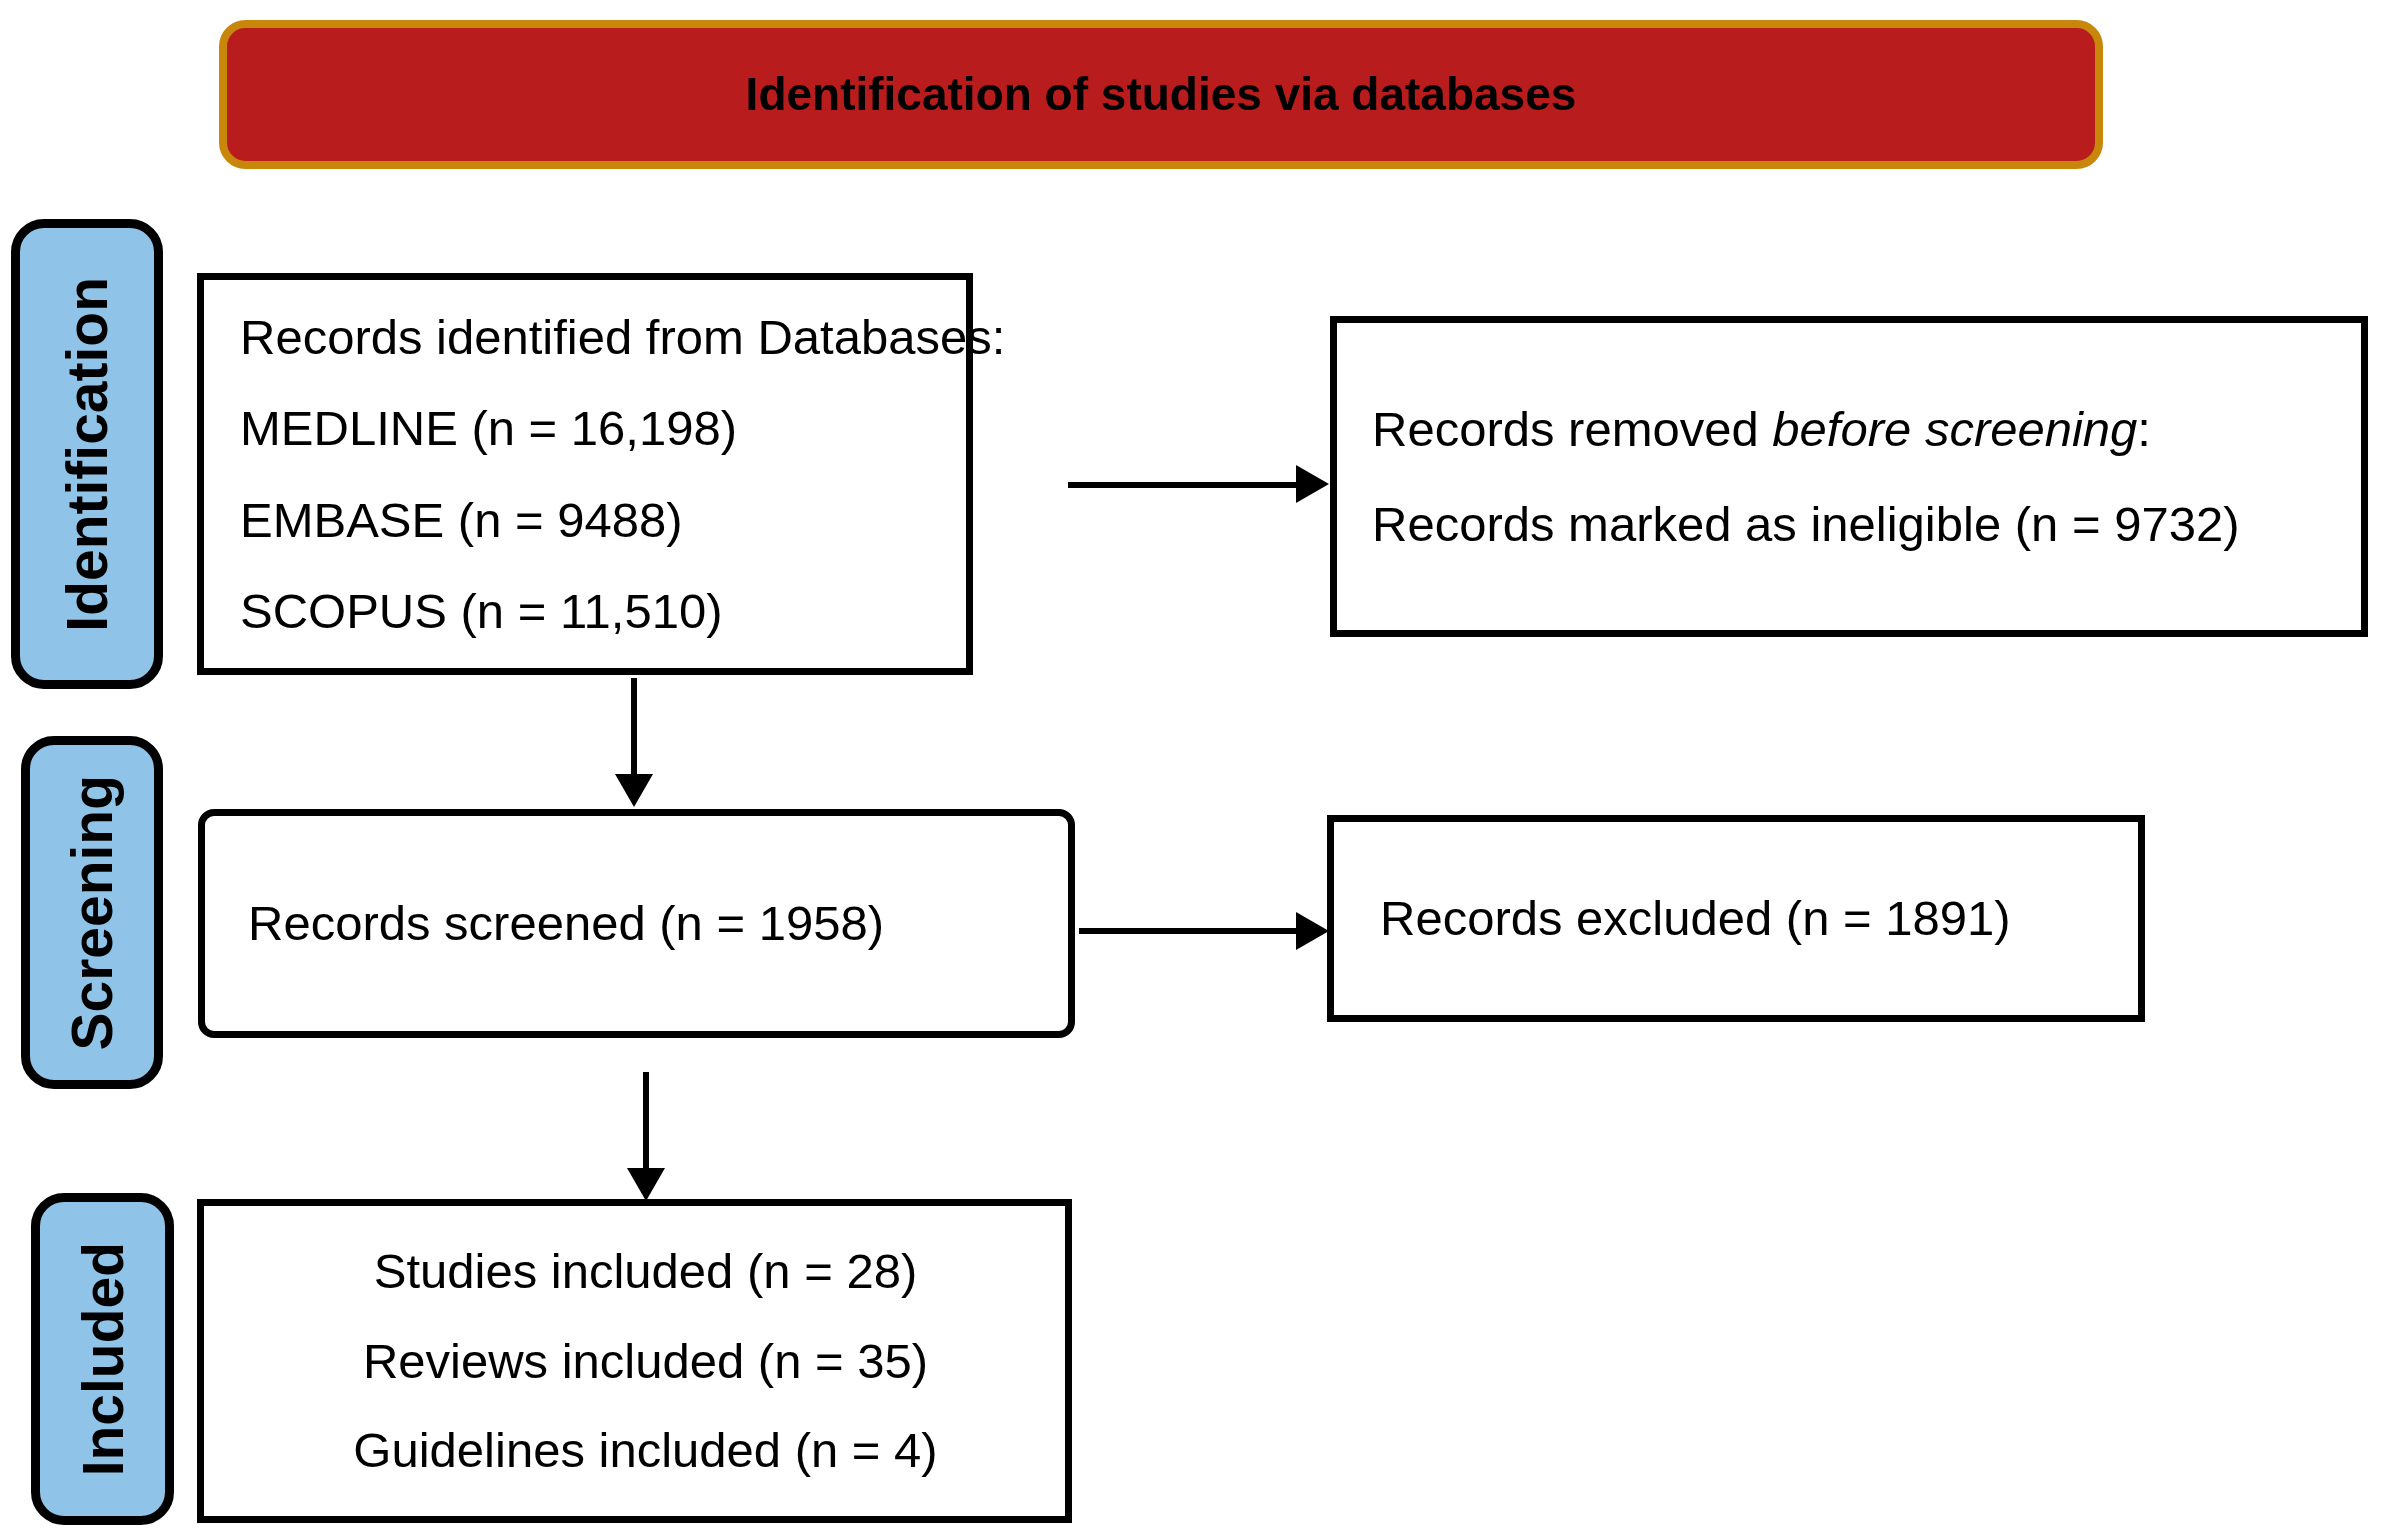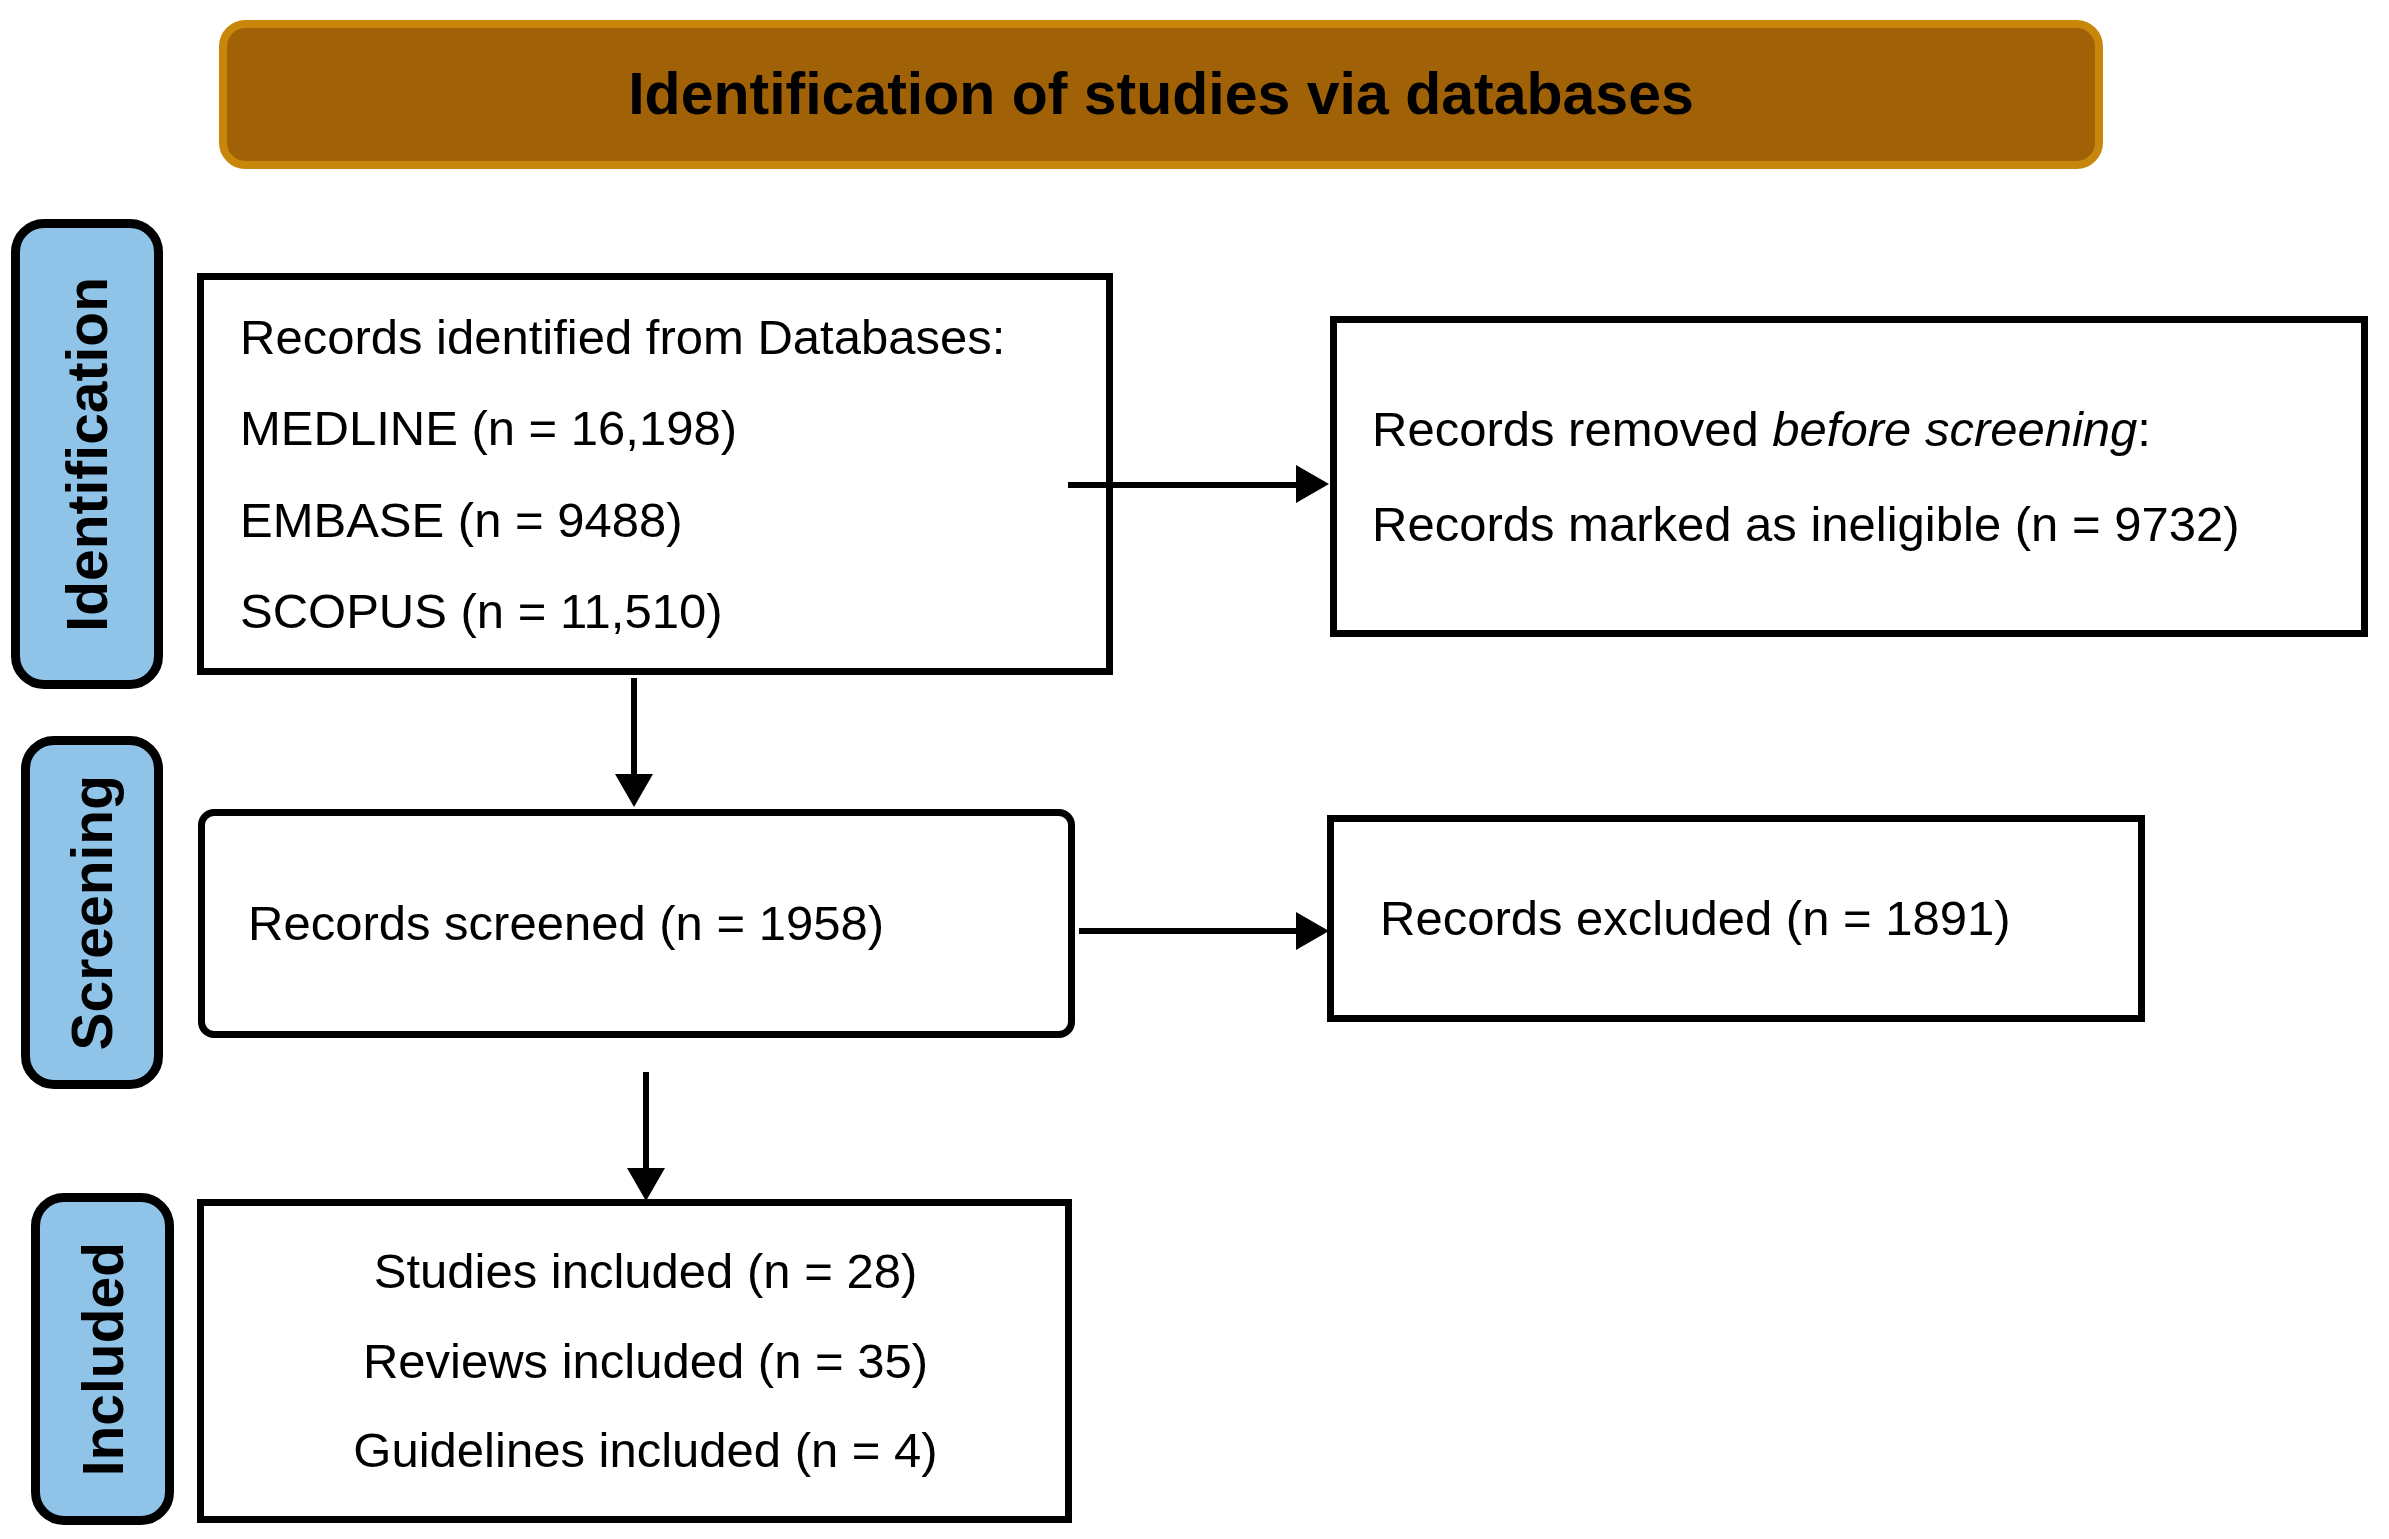--- a/index.html
+++ b/index.html
@@ -18,28 +18,28 @@
   }
 
   
   .banner {
     position: absolute;
     left: 219px;
     top: 19.5px;
     width: 1884px;
     height: 149px;
     box-sizing: border-box;
-    background: #a16207;
+    background: #b91c1c;
     border: 8.3px solid #C8860B;
     border-radius: 26.4px;
     display: flex;
     align-items: center;
     justify-content: center;
     font-weight: bold;
-    font-size: 59px;
+    font-size: 46px;
   }
 
   
   .stage {
     position: absolute;
     box-sizing: border-box;
     background: #8FC4E8;
     border: 9.7px solid #000000;
     border-radius: 33px;
     display: flex;
@@ -62,21 +62,21 @@
     position: absolute;
     box-sizing: border-box;
     background: #ffffff;
     border: 7.7px solid #000000;
     display: flex;
     flex-direction: column;
     justify-content: center;
     font-size: 49px;
     line-height: 1.15;
   }
-  .box-identified { left: 197px;  top: 273px;  width: 916px; height: 402px; padding: 0 14px 0 36px; gap: 35px; }
+  .box-identified { left: 197px;  top: 273px;  width: 776px; height: 402px; padding: 0 14px 0 36px; gap: 35px; }
   .box-removed    { left: 1330px; top: 275px;  width: 1038px; height: 321px; padding: 0 14px 0 35px; gap: 38px; margin-top: 41px; }
   .box-screened   { left: 198px;  top: 809px; width: 877px; height: 229px; padding: 0 14px 0 43px; border-radius: 16px; }
   .box-excluded   { left: 1327px; top: 815px; width: 818px; height: 207px; padding: 0 14px 0 46px; }
   .box-included   { left: 197px;  top: 1199px; width: 875px; height: 324px; padding: 0 14px 0 36px; gap: 33px; align-items: center; }
   .fbox .line { white-space: nowrap; }
   .italic { font-style: italic; }
 
   
   .arrow-line-h { position: absolute; height: 6.3px; background: #000000; }
   .arrow-line-v { position: absolute; width: 6.3px;  background: #000000; }

